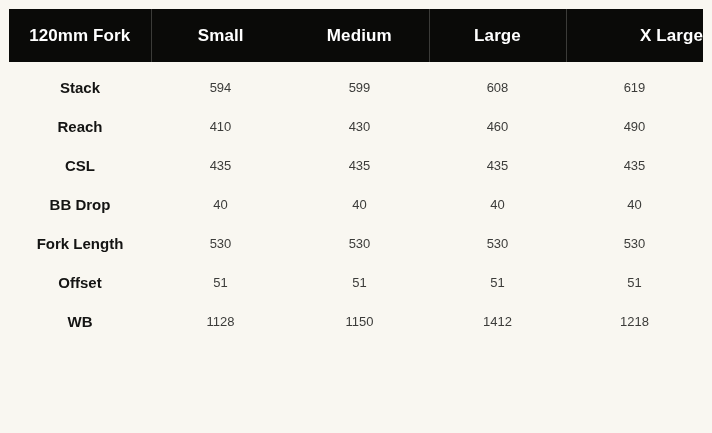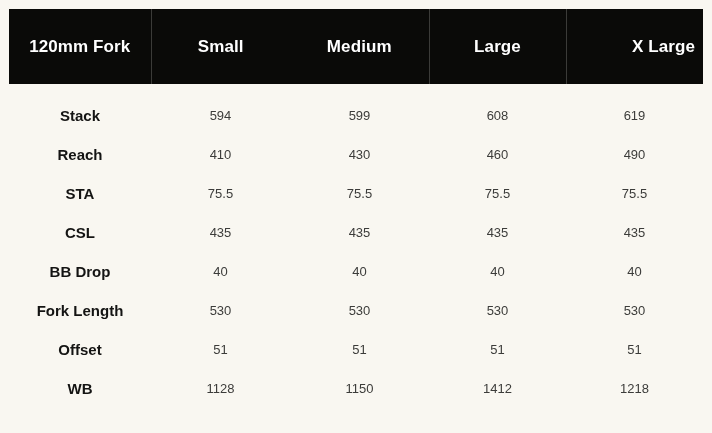--- a/index.html
+++ b/index.html
@@ -35,24 +35,24 @@
   col.c-small  { width: 139px; }
   col.c-med    { width: 139px; }
   col.c-large  { width: 137px; }
   col.c-xlarge { width: 137px; }
 
   thead th {
     background: #0a0a08;
     color: #ffffff;
     font-weight: bold;
     font-size: 17px;
-    height: 59px;
+    height: 53px;
     text-align: center;
     vertical-align: middle;
-    padding: 8px;
+    padding: 0;
     letter-spacing: 0.1px;
     border-right: 1px solid #3b3b38;
   }
   thead th:last-child {
     border-right: none;
     text-align: right;
   }
   thead th.no-sep {
     border-right: none;
   }
@@ -69,21 +69,21 @@
     color: #141413;
     font-weight: bold;
     font-size: 15px;
   }
   tbody td.row-value {
     color: #3c3c3a;
     font-weight: normal;
     font-size: 13px;
   }
   tbody tr:first-child td {
-    padding-top: 12px;
+    padding-top: 6px;
   }
 </style>
 </head>
 <body>
 
 <div id="geo-table-wrap">
   <table class="geo-table">
     <colgroup>
       <col class="c-label">
       <col class="c-small">
@@ -107,27 +107,20 @@
         <td class="row-value">599</td>
         <td class="row-value">608</td>
         <td class="row-value">619</td>
       </tr>
       <tr>
         <td class="row-label">Reach</td>
         <td class="row-value">410</td>
         <td class="row-value">430</td>
         <td class="row-value">460</td>
         <td class="row-value">490</td>
-      </tr>
-      <tr>
-        <td class="row-label">STA</td>
-        <td class="row-value">75.5</td>
-        <td class="row-value">75.5</td>
-        <td class="row-value">75.5</td>
-        <td class="row-value">75.5</td>
       </tr>
       <tr>
         <td class="row-label">CSL</td>
         <td class="row-value">435</td>
         <td class="row-value">435</td>
         <td class="row-value">435</td>
         <td class="row-value">435</td>
       </tr>
       <tr>
         <td class="row-label">BB Drop</td>

